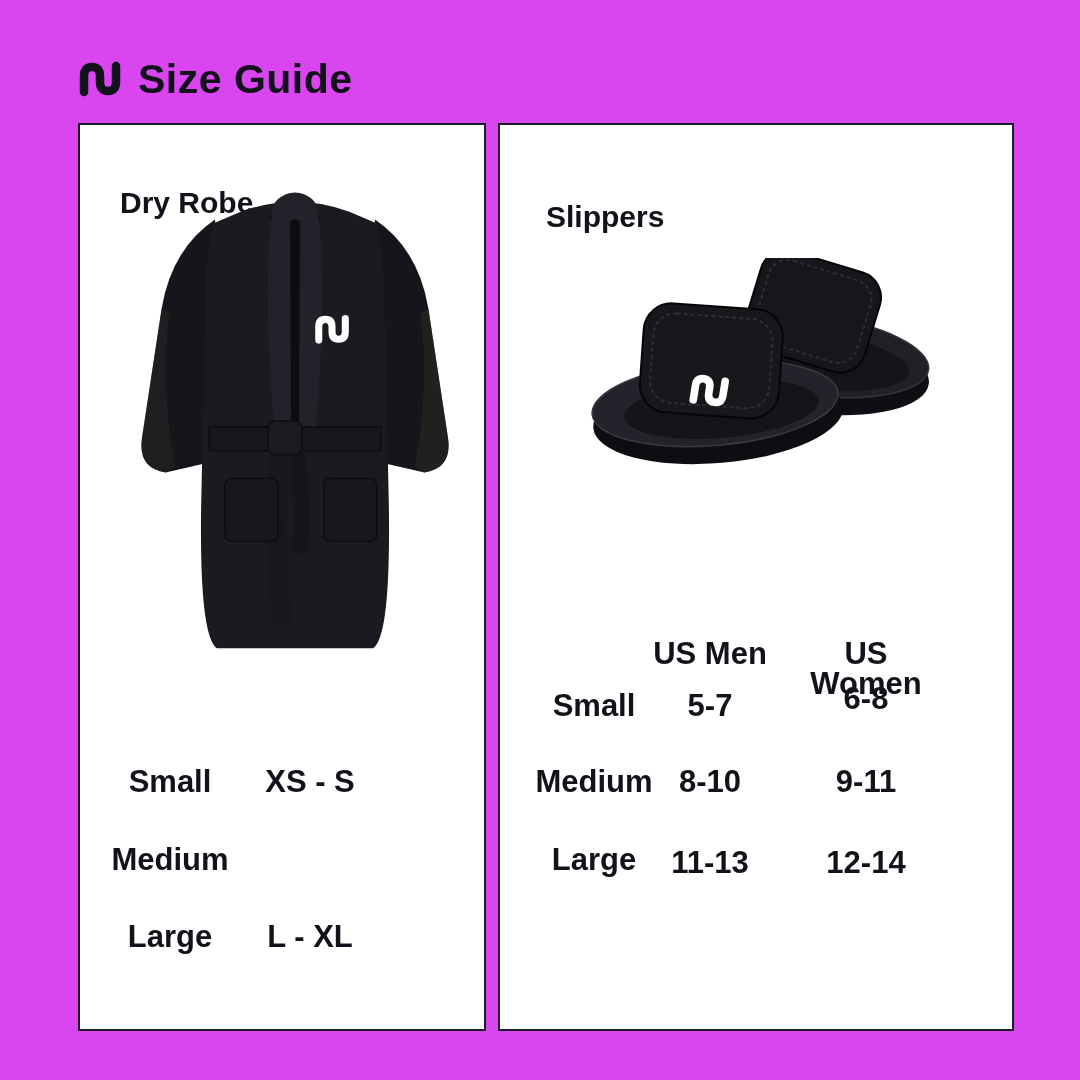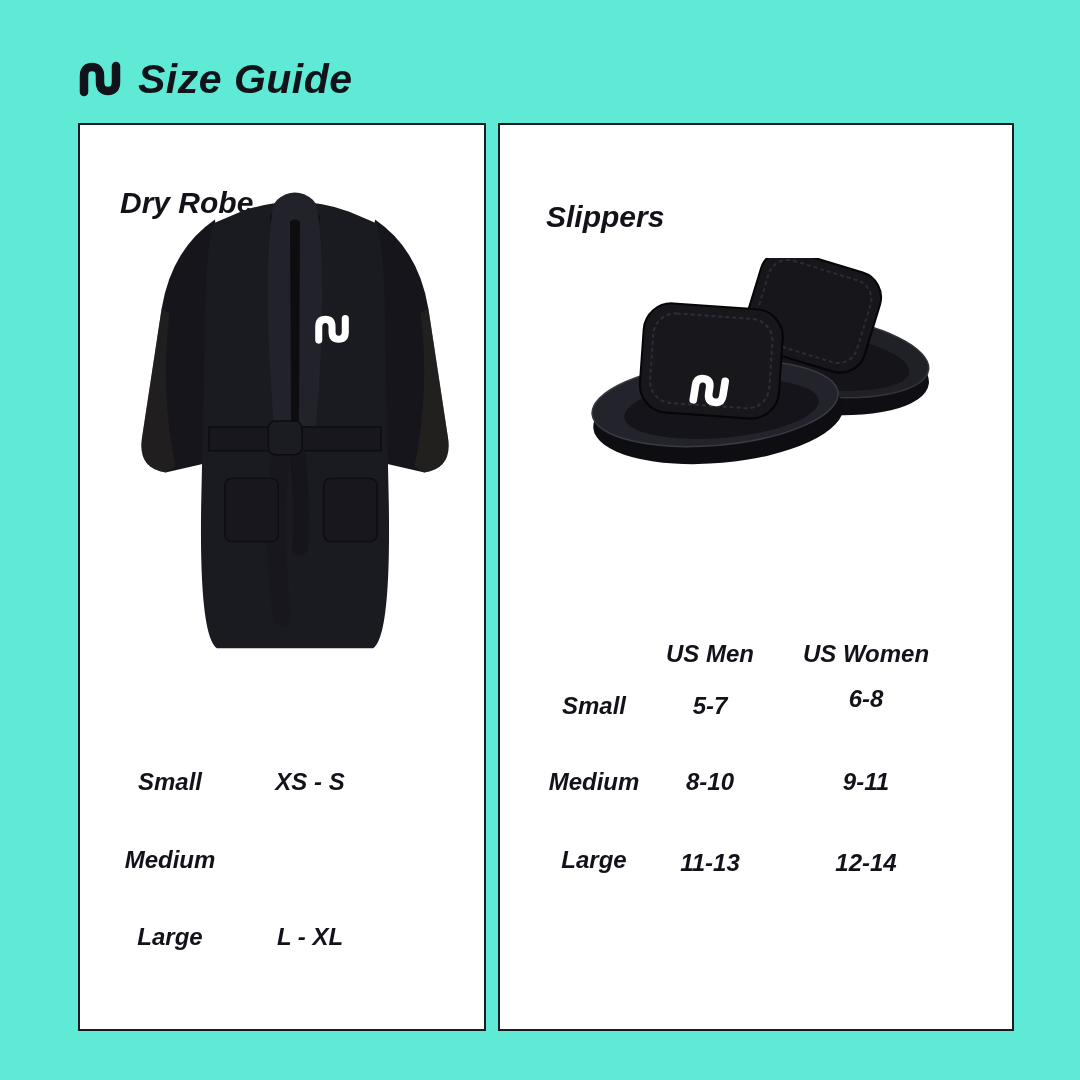--- a/index.html
+++ b/index.html
@@ -4,37 +4,37 @@
 <style>
   :root{
     --ink:#12121a;
     --border:#1b1b23;
     --prod:#1a1a21;
     --prod-dark:#0d0d12;
     --prod-mid:#17171d;
   }
   *{margin:0;padding:0;box-sizing:border-box;}
   body{background:#ffffff;font-family:"Liberation Sans", sans-serif;}
-  .page{position:relative;width:1080px;height:1080px;background:#5eead4;overflow:hidden;font-style:italic;}
+  .page{position:relative;width:1080px;height:1080px;background:#d946ef;overflow:hidden;}
 
   .brand{position:absolute;left:78px;top:56px;display:flex;align-items:center;gap:16px;}
   .brand-title{font-size:41px;font-weight:700;color:var(--ink);letter-spacing:0.5px;line-height:46px;}
 
   .panel{position:absolute;top:123px;height:908px;border:2px solid var(--border);background:#ffffff;}
   .panel-robe{left:78px;width:408px;}
   .panel-slippers{left:498px;width:516px;}
 
   .panel-title{position:absolute;font-size:30px;font-weight:700;color:var(--ink);line-height:34px;margin-top:40px;}
   .pt-robe{left:120px;top:146px;}
   .pt-slippers{left:546px;top:160px;}
 
   .robe-art{position:absolute;left:132px;top:188px;}
   .slippers-art{position:absolute;left:550px;top:258px;}
 
-  .c{position:absolute;font-weight:700;font-size:24px;line-height:30px;text-align:center;color:var(--ink);}
+  .c{position:absolute;font-weight:700;font-size:31px;line-height:30px;text-align:center;color:var(--ink);}
   .tt{font-size:27px;}
 </style>
 </head>
 <body>
 
 <svg width="0" height="0" style="position:absolute" aria-hidden="true">
   <defs>
     <path id="nu" d="M12 62 L12 30 Q12 12 28 12 Q44 12 44 30 L44 42 Q44 60 60 60 Q76 60 76 42 L76 10" fill="none" stroke-width="17" stroke-linecap="round" stroke-linejoin="round"></path>
   </defs>
 </svg>

